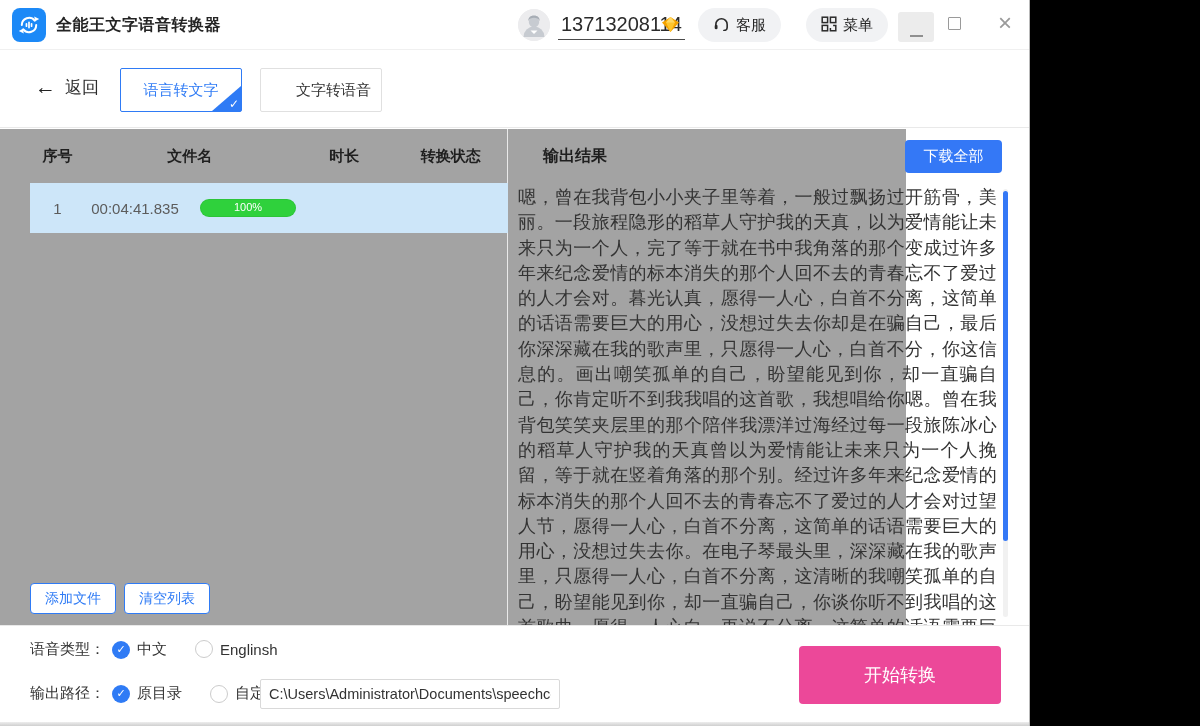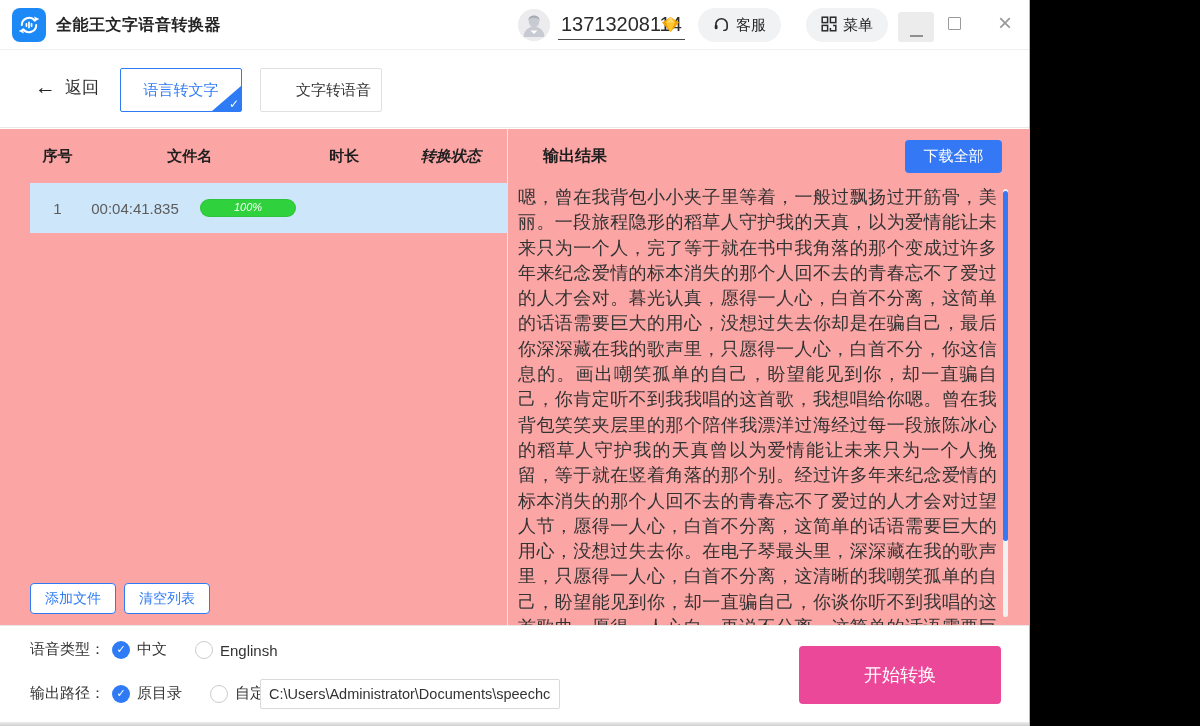--- a/index.html
+++ b/index.html
@@ -45,28 +45,28 @@
   .tab { position:absolute; top:17px; width:122px; height:44px; background:#fff; border:1px solid #e0e0e0;
          border-radius:2px; font-size:15px; color:#333; font-family:inherit; cursor:pointer; }
   .tab1 { left:120px; border-color:#2f7bf5; color:#2f7bf5; }
   .tab2 { left:260px;padding-left:25px; } .tab3 { left:400px; }
   .tab .corner { position:absolute; right:0; bottom:0; width:0; height:0;
                  border-style:solid; border-width:0 0 25px 29px;
                  border-color:transparent transparent #2f7bf5 transparent; }
   .tab .corner-check { position:absolute; right:2px; bottom:1px; color:#fff; font-size:12px; line-height:1; }
 
   
-  .main { position:absolute; left:0; top:129px; width:1029px; height:496px; background:#fca5a5; }
+  .main { position:absolute; left:0; top:129px; width:906px; height:496px; background:#a3a3a3; }
   .left { position:absolute; left:0; top:0; width:508px; height:496px; border-right:1px solid #e9e9e9; }
   .thead { display:flex; padding-left:30px; height:54px; align-items:center;
            font-weight:bold; font-size:15px; color:#1f1f1f; }
   .c1 { width:55px; text-align:center; }
   .c2 { width:210px; text-align:center; }
   .c3 { width:100px; text-align:center; }
-  .c4 { width:113px; text-align:center;font-style:italic; }
+  .c4 { width:113px; text-align:center; }
   .trow { display:flex; margin-left:30px; width:478px; height:50px; align-items:center;
           background:#cde6f9; font-size:15px; color:#5c5c5c; cursor:pointer; }
   .trow .c1 { width:55px; } .trow .c2 { width:210px; } .trow .c3 { width:100px; white-space:nowrap; }
   .trow .c4 { width:83px; margin-left:15px; }
   .pbar { display:block; width:96px; height:18px; border-radius:9px; background:#2fd13c;
           position:relative; box-shadow:inset 0 0 0 1px rgba(0,0,0,.06); }
   .pbar span { position:absolute; left:0; right:0; top:2px; text-align:center;
                font-size:11px; color:#fff; }
   .left-actions { position:absolute; left:30px; bottom:11px; display:flex; gap:8px; }
   .left-actions button { height:31px; padding:0 14px; background:#fff; border:1px solid #2f7bf5;
@@ -80,21 +80,21 @@
   .otext { position:absolute; left:9px; top:56px; right:32px; bottom:0; overflow:hidden;
            font-size:18px; line-height:25.3px; color:#333; text-align:justify; letter-spacing:.2px; }
   .vscroll { position:absolute; right:21px; top:60px; bottom:8px; width:5px; background:#f1f1f1;
              border-radius:3px; cursor:pointer; }
   .vthumb { position:absolute; left:0; top:2px; width:5px; height:350px; background:#3478f6;
             border-radius:3px; cursor:grab; }
 
   
   .footer { position:absolute; left:0; top:625px; width:1029px; height:101px; background:#fff;
             border-top:1px solid #e9e9e9; font-size:15px; color:#333; }
-  .frow { position:absolute; left:30px; display:flex; align-items:flex-end; }
+  .frow { position:absolute; left:30px; display:flex; align-items:flex-start; }
   .frow1 { top:14px; } .frow2 { top:58px; }
   .flabel { width:82px; }
   .rgroup { display:flex; align-items:center; gap:7px; cursor:pointer; }
   .rg2 { margin-left:28px; }
   .radio { width:18px; height:18px; border-radius:50%; border:1px solid #ccc; background:#fff;
            display:flex; align-items:center; justify-content:center; }
   .radio.on { border:none; background:#2f7bf5; color:#fff; font-size:11px; }
   .path { position:absolute; left:260px; top:53px; width:300px; height:30px; border:1px solid #d9d9d9;
           border-radius:2px; padding:0 8px; font-size:14.5px; color:#333; font-family:inherit;
           white-space:nowrap; overflow:hidden; }

